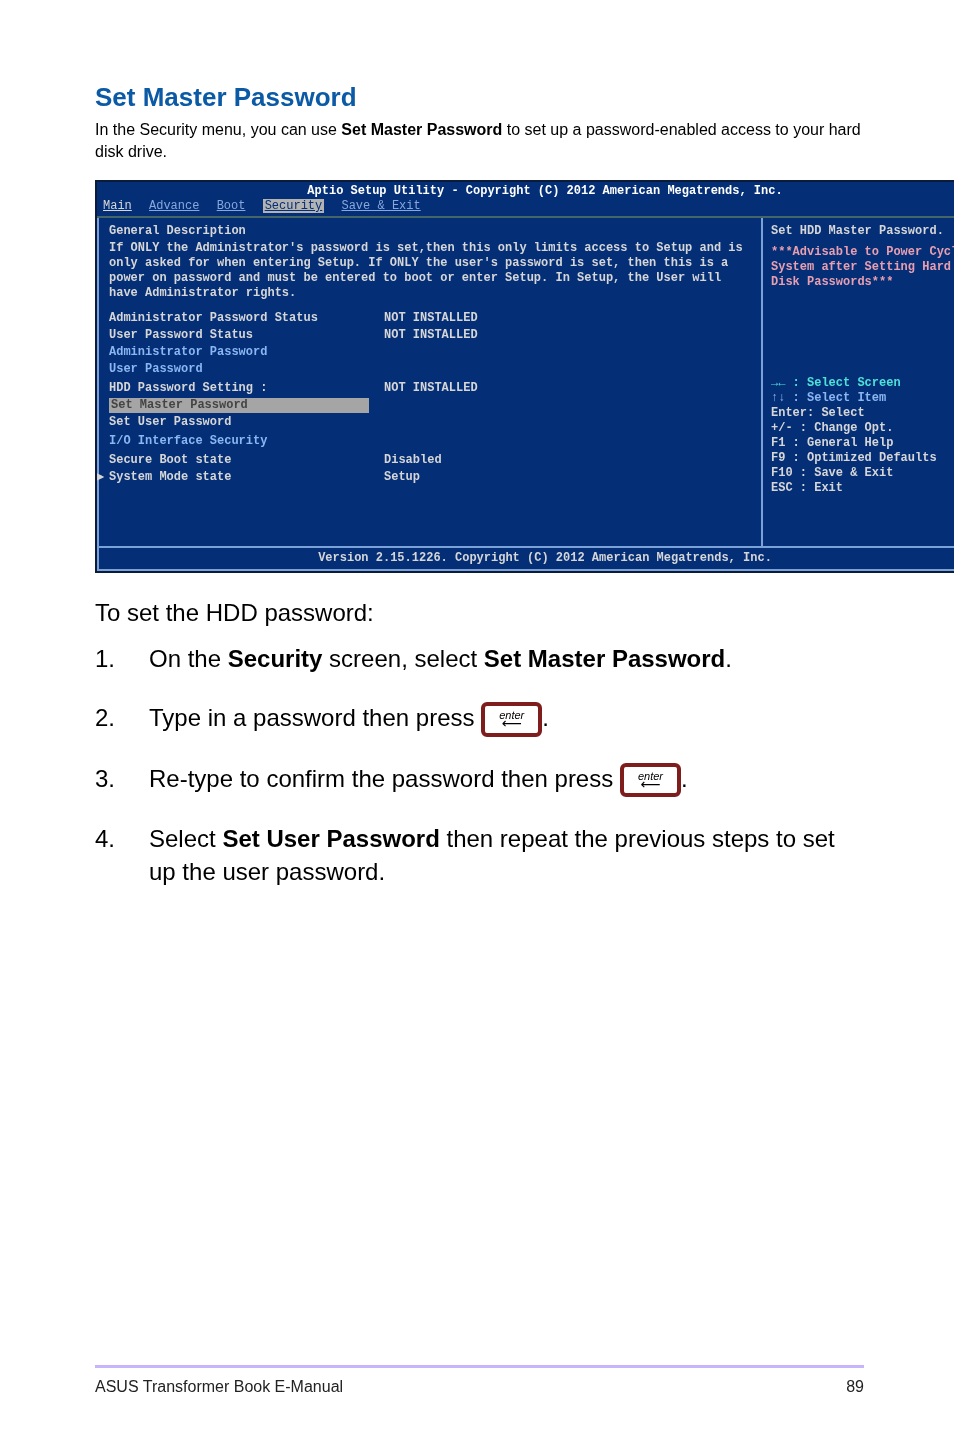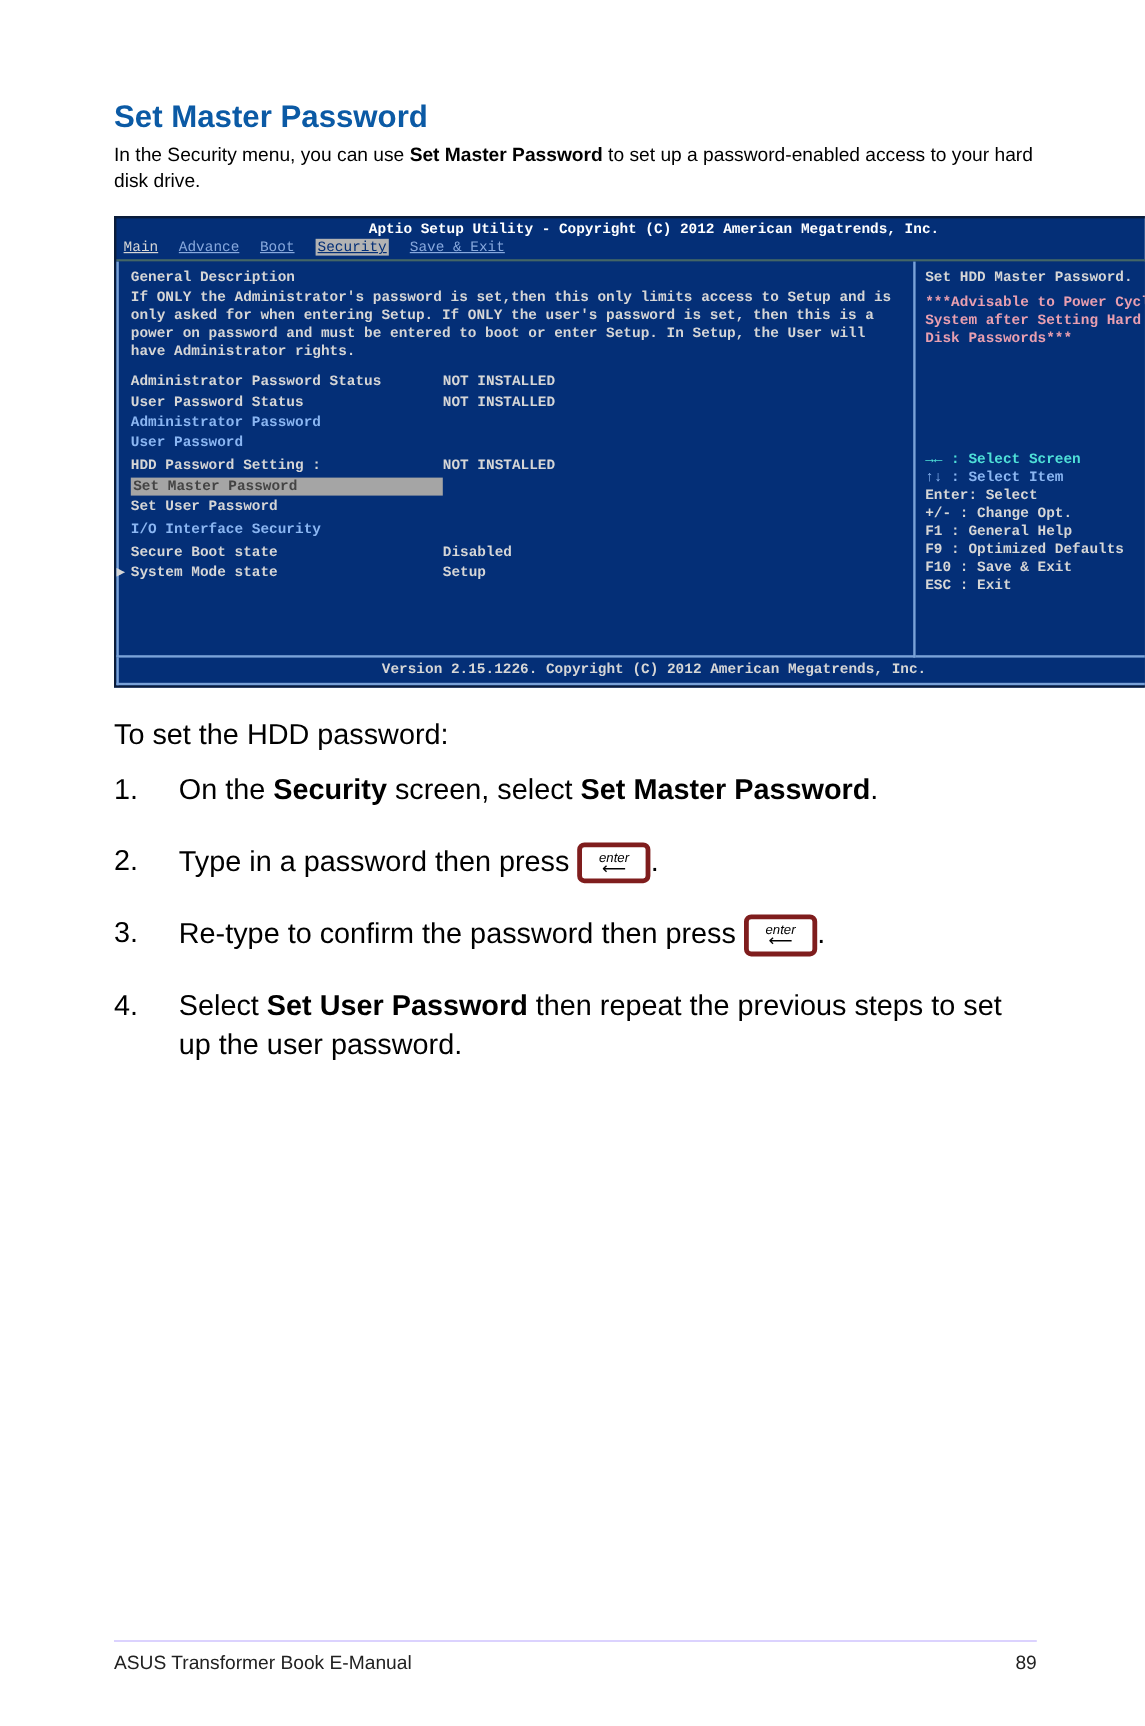--- a/index.html
+++ b/index.html
@@ -13,42 +13,42 @@
     .bios-header { text-align:center; padding:2px 0 0; font-weight:700; }
     .bios-tabs { padding:0 6px 2px; }
     .bios-tabs span { color:#87a8dd; margin-right:10px; text-decoration:underline; }
     .bios-tabs span.sel { background:#b3b3b3; color:#042f77; padding:0 2px; }
     .bios-tabs .first { color:#d6d6d6; }
     .bios-body { display:flex; border-top:2px solid #466; }
     .bios-left { flex:1; background:#042f77; border:2px solid #7aa2d8; border-top:none; padding:6px 10px 10px; min-height:330px; position:relative; }
     .bios-right { width:230px; background:#042f77; border:2px solid #7aa2d8; border-top:none; border-left:none; padding:6px 8px 10px; font-weight:700; }
     .bios-left .title { color:#d6d6d6; font-weight:700; }
     .bios-left .desc { color:#d6d6d6; font-weight:700; margin:2px 0 10px; }
-    .row { display:flex; margin:2px 0; }
+    .row { display:flex; margin:2px 0;gap:15px; }
     .row .lbl { width:260px; color:#d6d6d6; font-weight:700; }
     .row .val { color:#d6d6d6; font-weight:700; }
     .row.blue .lbl { color:#8bb6f2; }
     .row.grey .lbl { background:#a5a5a5; color:#444; padding:0 2px; }
     .arrow { position:absolute; left:-2px; top:252px; color:#d6d6d6; font-weight:700; }
     .bios-right .rtitle { color:#d6d6d6; }
     .bios-right .adv { color:#e99fb0; margin:6px 0 86px; }
     .help { color:#8bb6f2; font-weight:700; }
     .help .cyan { color:#4fe0d8; }
     .help .w { color:#d6d6d6; }
     .bios-footer { background:#042f77; color:#d6d6d6; text-align:center; font-weight:700; padding:3px 0; border:2px solid #7aa2d8; border-top:none; }
 
     .sub { font-size:24px; margin:10px 0 16px; }
     ol.steps { list-style:none; counter-reset:step; padding-left:0; }
     ol.steps > li { counter-increment:step; position:relative; padding-left:54px; font-size:24px; margin-bottom:26px; line-height:1.35; }
     ol.steps > li::before { content:counter(step) "."; position:absolute; left:0; top:0; font-size:24px; }
     .key { display:inline-block; border:4px solid #7f1d1d; border-radius:6px; padding:4px 14px 6px; vertical-align:middle; line-height:1; }
     .key-inner { font-size:11px; font-style:italic; display:block; text-align:right; }
     .key-arrow { font-size:14px; line-height:0.4; display:block; text-align:center; }
 
-    .footer { position:absolute; bottom:42px; left:95px; right:90px; border-top:1px solid #c4b5fd; padding-top:10px; display:flex; justify-content:space-between; font-size:16px; color:#222; }
+    .footer { position:absolute; bottom:42px; left:95px; right:90px; border-top:3px solid #c4b5fd; padding-top:10px; display:flex; justify-content:space-between; font-size:16px; color:#222; }
   </style>
 </head>
 <body>
 
 <div class="content">
   <h2>Set Master Password</h2>
   <p class="intro">
     <span>In the Security menu, you can use </span><b>Set Master Password</b><span> to set up a password-enabled access to your hard disk drive.</span>
   </p>
 

